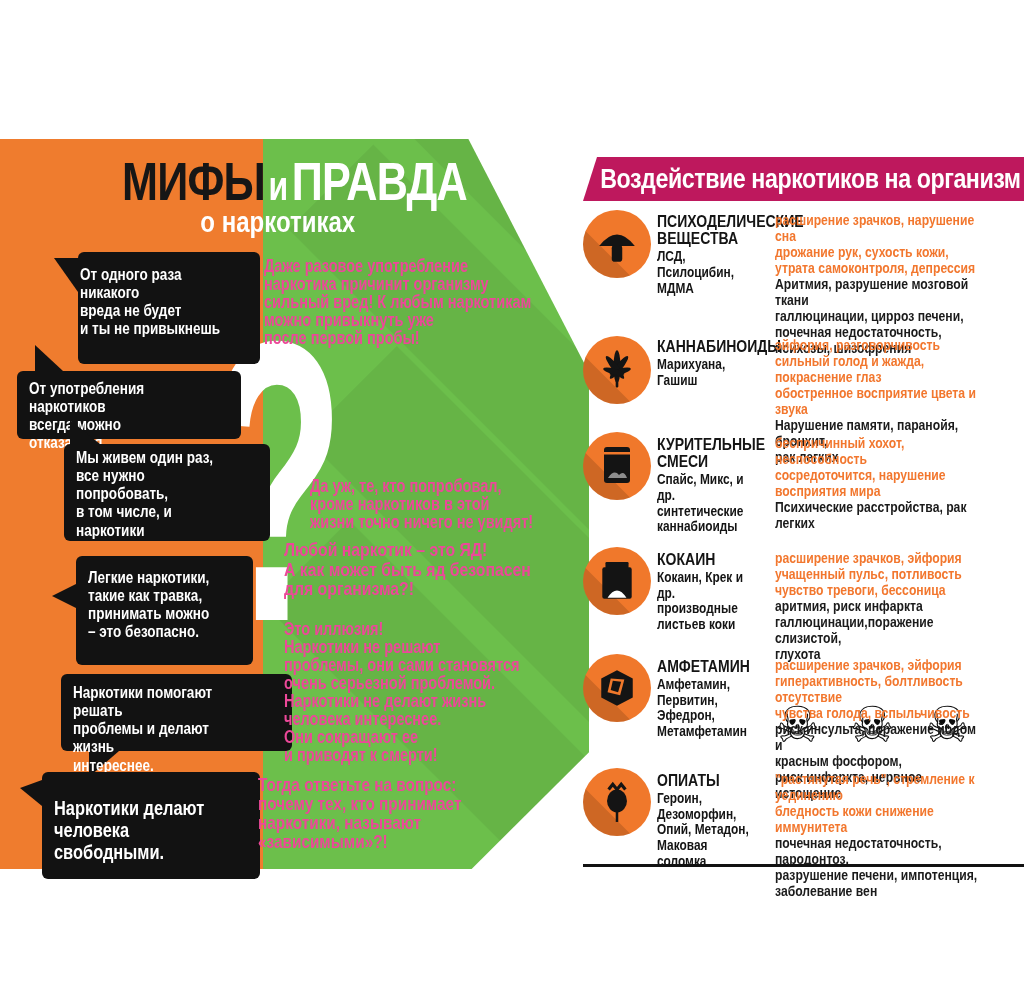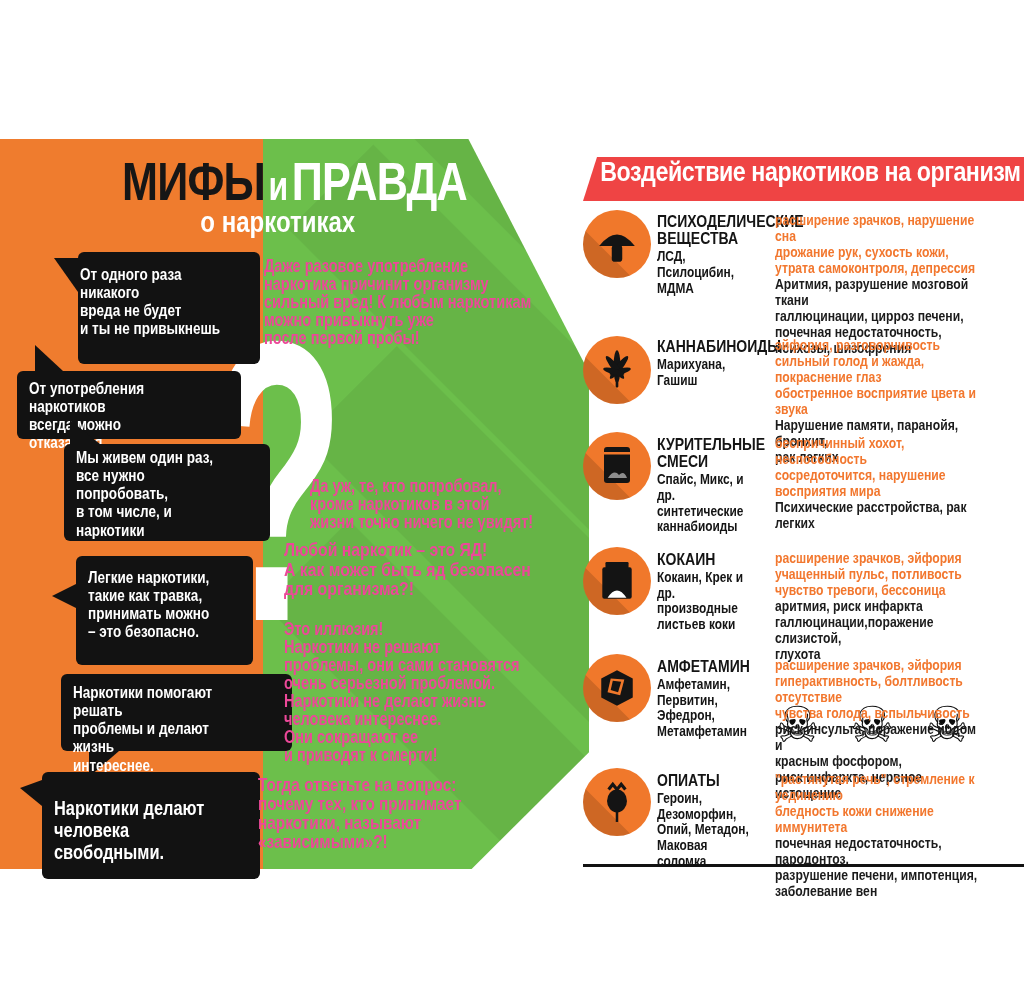--- a/index.html
+++ b/index.html
@@ -67,22 +67,22 @@
   .g6 span{font-size:18.5px;}
 
   
   .watermark{left:458px;top:697px;width:104px;height:90px;z-index:4;opacity:.65;text-align:center;}
   .wm-circle{position:absolute;left:10px;top:0;width:82px;height:82px;border-radius:50%;
              border:5px solid rgba(190,230,200,.7);background:rgba(255,255,255,.12);}
   .wm-text{position:absolute;left:-8px;top:26px;width:120px;color:#9fd3ae;font-weight:bold;
            font-size:15px;line-height:1.2;text-shadow:0 0 2px #fff;white-space:pre-line;}
 
   
-  .rheader{left:583px;top:157px;width:441px;height:44px;background:#ef4444;z-index:2;
-           clip-path:polygon(14px 0,100% 0,100% 100%,0 100%);display:flex;align-items:flex-start;}
+  .rheader{left:583px;top:157px;width:441px;height:44px;background:#be185d;z-index:2;
+           clip-path:polygon(14px 0,100% 0,100% 100%,0 100%);display:flex;align-items:center;}
   .rheader span{color:#fff;font-weight:bold;font-size:27px;letter-spacing:-.5px;padding-left:20px;
                 display:inline-block;transform:scaleX(.86);transform-origin:0 50%;white-space:nowrap;}
   .rpanel{left:583px;top:205px;width:441px;height:665px;z-index:2;}
   .rrow{position:absolute;left:0;width:441px;}
   .circle{position:absolute;left:0;width:68px;height:68px;border-radius:50%;background:#f0782b;
           overflow:hidden;display:flex;align-items:center;justify-content:center;}
   .circle .cshadow{position:absolute;left:-26px;bottom:-20px;width:80px;height:46px;
                    background:rgba(0,0,0,.14);transform:rotate(45deg);}
   .circle svg{position:relative;z-index:1;}
   .namecol{position:absolute;left:74px;top:8px;width:118px;}

